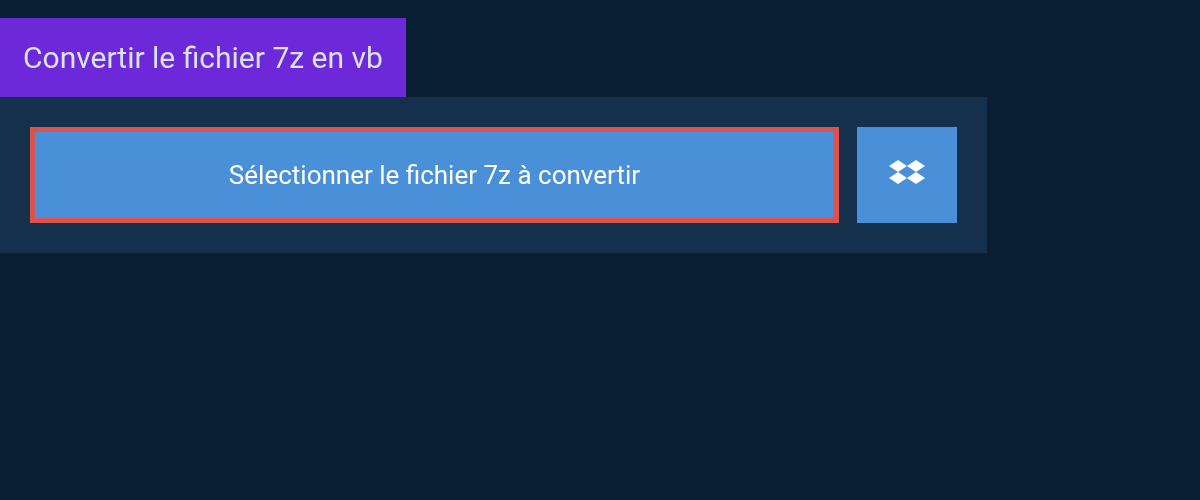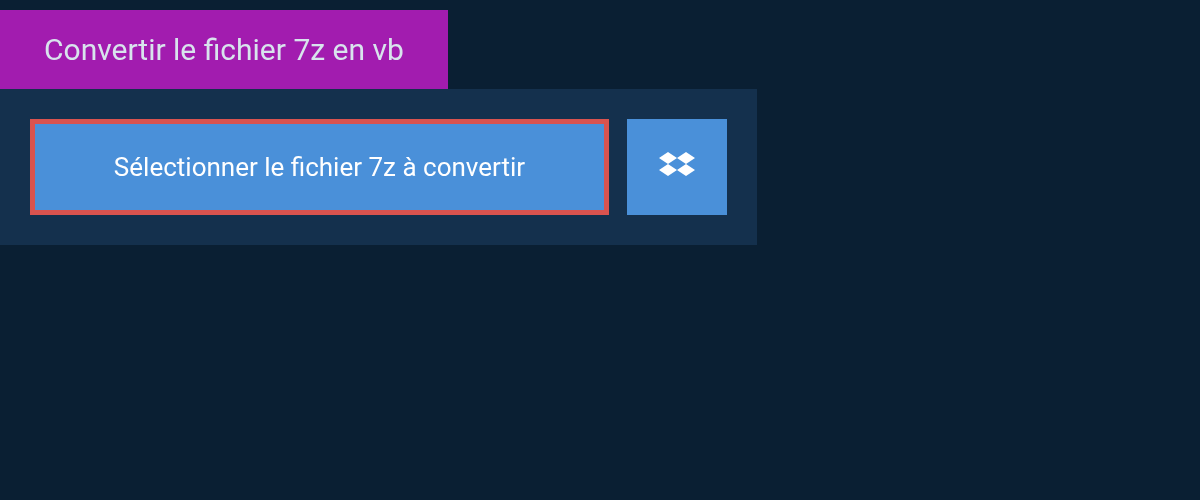--- a/index.html
+++ b/index.html
@@ -8,33 +8,33 @@
       box-sizing: border-box;
     }
     body {
       background-color: #0a1f33;
       width: 1200px;
       height: 500px;
       font-family: -apple-system, BlinkMacSystemFont, "Segoe UI", Roboto, sans-serif;
       overflow: hidden;
     }
     .tab-header {
-      background-color: #a21caf;
+      background-color: #6d28d9;
       display: inline-block;
-      padding: 22px 44px;
-      margin-top: 10px;
+      padding: 22px 23px;
+      margin-top: 18px;
     }
     .tab-title {
       color: #d8e4ed;
       font-size: 30px;
       font-weight: 400;
     }
     .panel {
       background-color: #14304d;
-      width: 757px;
+      width: 987px;
       padding: 30px;
       display: flex;
       gap: 18px;
     }
     .select-button {
       flex: 1;
       background-color: #4a90d9;
       border: 5px solid #d9534f;
       color: #ffffff;
       font-size: 26px;

